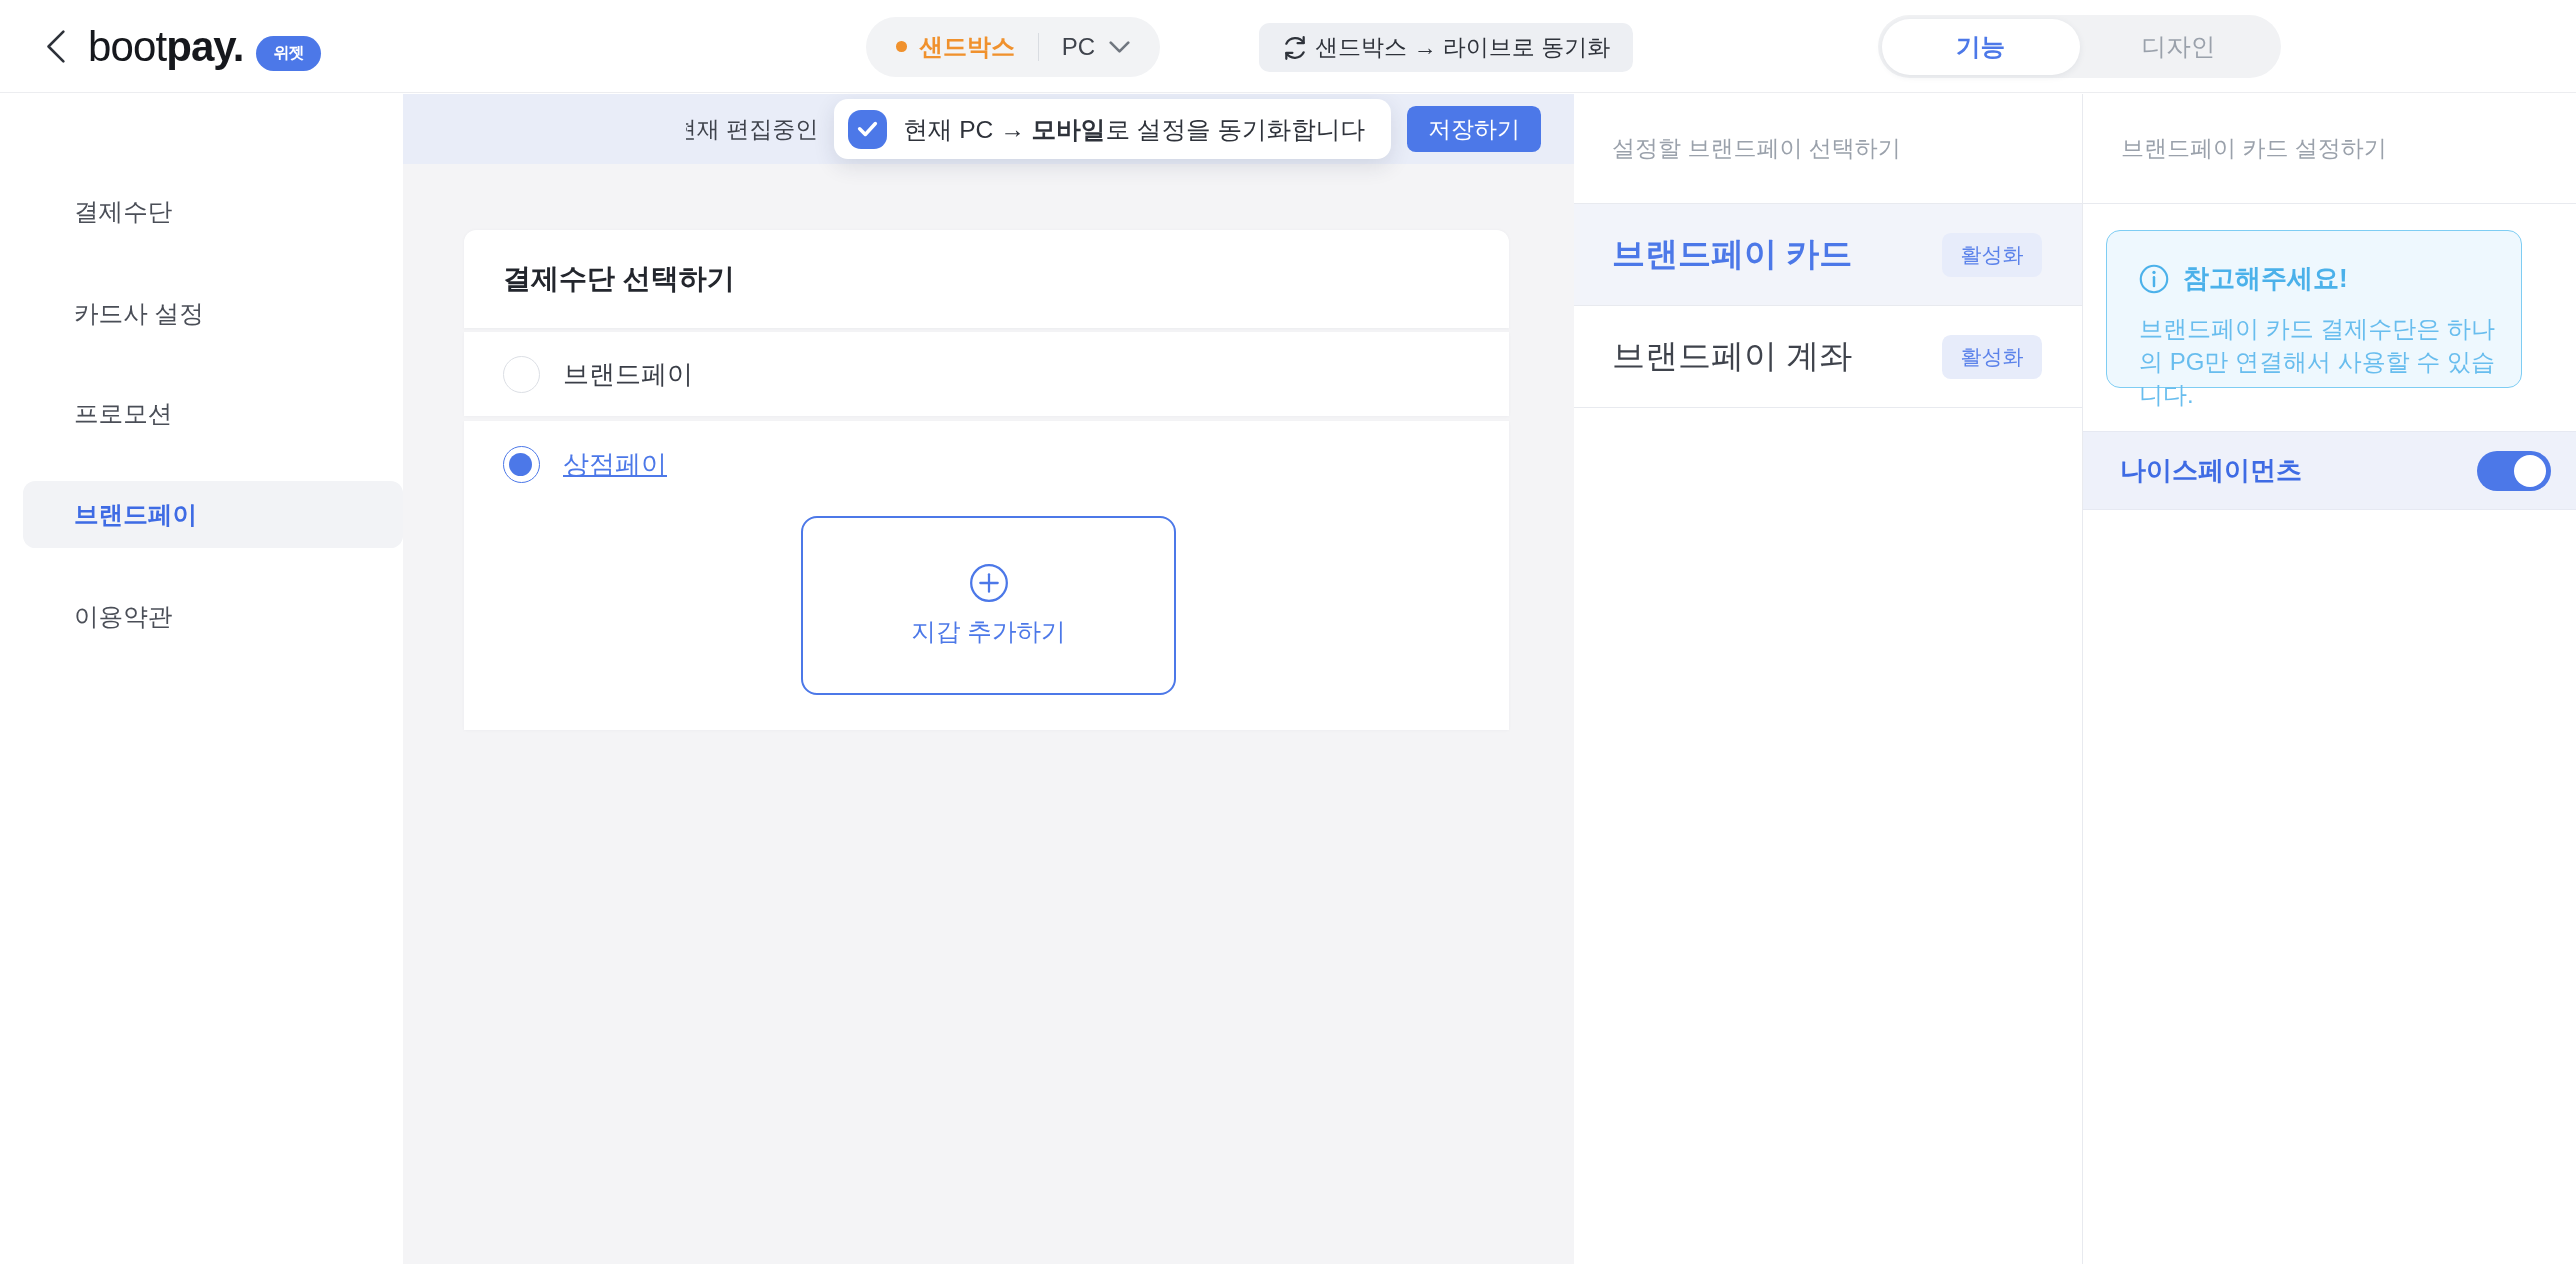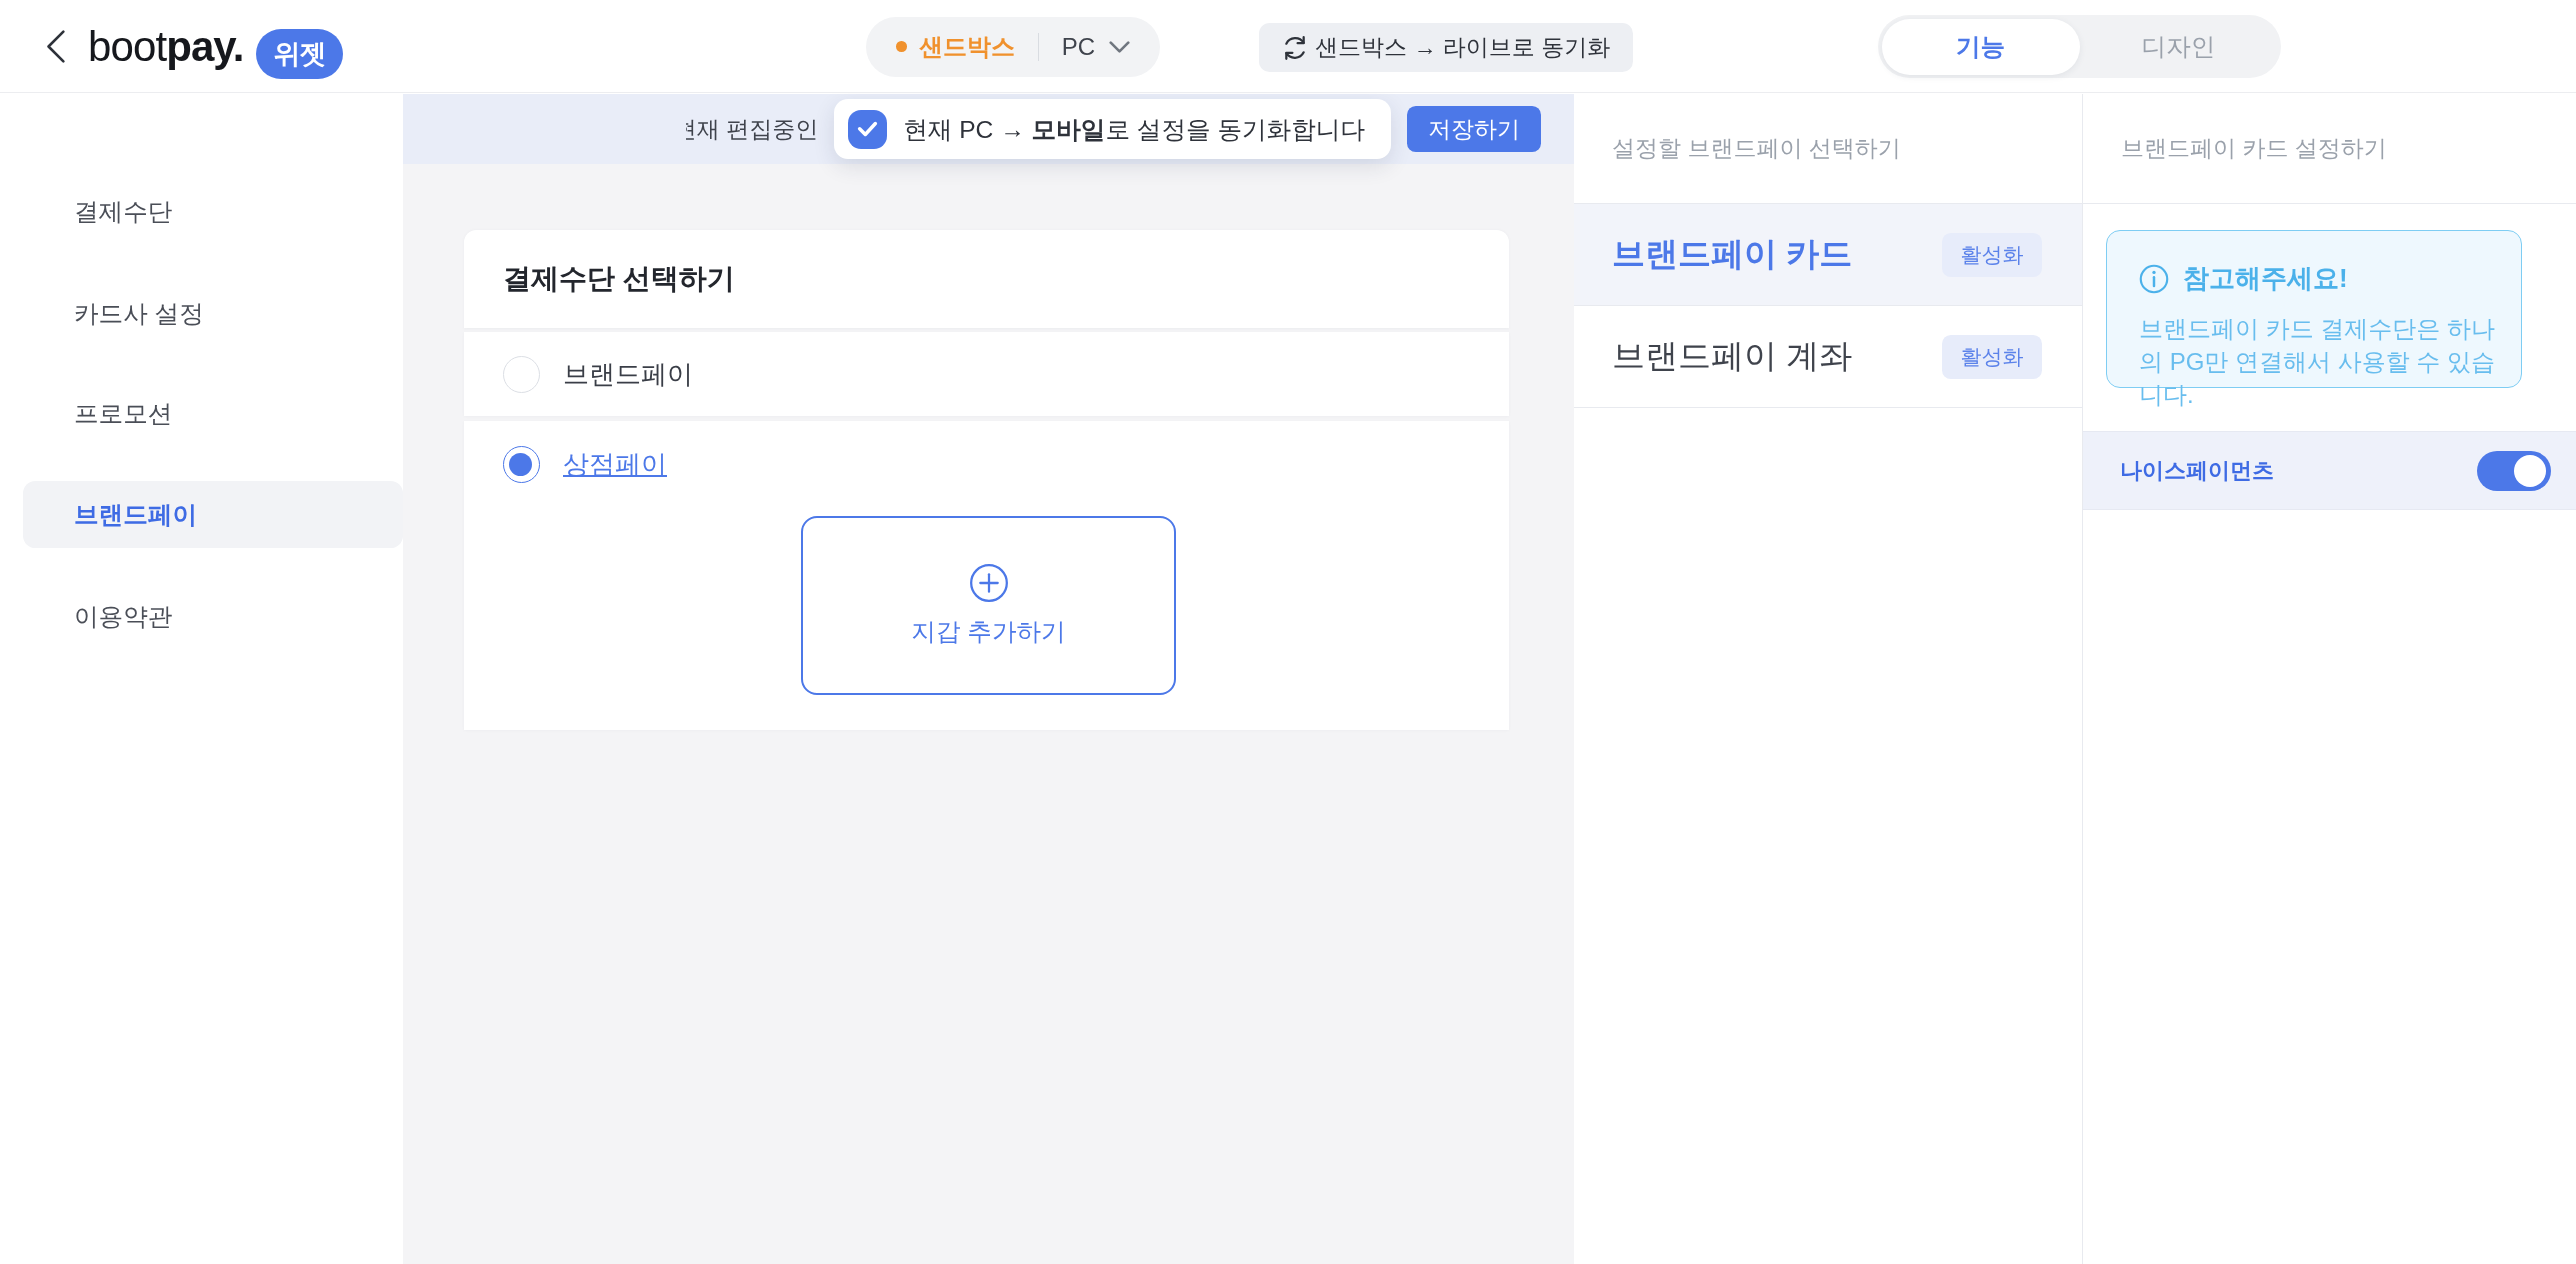--- a/index.html
+++ b/index.html
@@ -10,21 +10,21 @@
   }
   
   .header { position:absolute; left:0; top:0; width:2576px; height:93px;
             background:#fff; border-bottom:0.9px solid #ecedf0; z-index:5; }
   .back-btn { position:absolute; left:33px; top:24.6px; width:44px; height:44px;
               display:flex; align-items:center; justify-content:center; cursor:pointer; }
   .logo { position:absolute; left:88px; top:0; height:93px; display:flex; align-items:center;
           font-size:42px; letter-spacing:-0.9px; color:#16181d; }
   .logo .lt { font-weight:400; } .logo .lb { font-weight:800; }
   .logo-badge { margin-left:12.3px; margin-top:14px; background:#4c78e8; color:#fff;
-          font-size:27px; font-weight:700; padding:7px 17.6px; border-radius:878px; }
+          font-size:16px; font-weight:700; padding:7px 17.6px; border-radius:878px; }
   .env-pill { position:absolute; left:866px; top:16.7px; height:60px; background:#f2f3f5;
           border-radius:878px; display:flex; align-items:center; padding:0 30px; gap:23px; }
   .env-dot { width:10.6px; height:10.6px; border-radius:50%; background:#f0912d; }
   .env-label { color:#f0912d; font-size:24px; font-weight:700; }
   .env-sep { width:0.9px; height:28px; background:#d9dce1; }
   .env-device { color:#3f434c; font-size:24px; }
   .sync-pill { position:absolute; left:1259px; top:23px; height:49px; background:#edeff3;
           border-radius:10.6px; display:flex; align-items:center; padding:0 23px; gap:7px; }
   .sync-label { color:#2e323a; font-size:23px; }
   .tabs { position:absolute; left:1878px; top:15px; width:403px; height:63px;
@@ -92,21 +92,21 @@
   
   .panel2 { position:absolute; left:2083px; top:94px; width:493px; height:1170px; background:#fff; }
   .notice-box { position:absolute; left:23px; top:136px; width:416px; height:158px;
          background:#eef8fe; border:1.8px solid #7ecdf3; border-radius:14px; padding:30px 26px 0 32px; }
   .notice-title-row { display:flex; align-items:center; gap:14px; }
   .notice-title { color:#4bb1ea; font-size:26px; font-weight:700; }
   .notice-body { margin-top:16px; color:#68bdee; font-size:24px; line-height:33px; }
   .pg-row { position:absolute; left:0; top:337px; width:493px; height:79px; background:#eef1fa;
          border-top:0.9px solid #e6e9f2; border-bottom:0.9px solid #e6e9f2;
          display:flex; align-items:center; padding:0 24.6px 0 37px; }
-  .pg-label { color:#3e6be4; font-size:22px; font-weight:700; }
+  .pg-label { color:#3e6be4; font-size:26px; font-weight:700; }
   .toggle { margin-left:auto; width:74px; height:40px; border-radius:20px; background:#4c78e8;
          position:relative; cursor:pointer; flex:none; }
   .toggle .knob { position:absolute; top:4.4px; right:5.3px; width:32px; height:32px;
          border-radius:50%; background:#fff; }
   svg { display:block; }
 </style>
 </head>
 <body>
 
 <div class="header">

